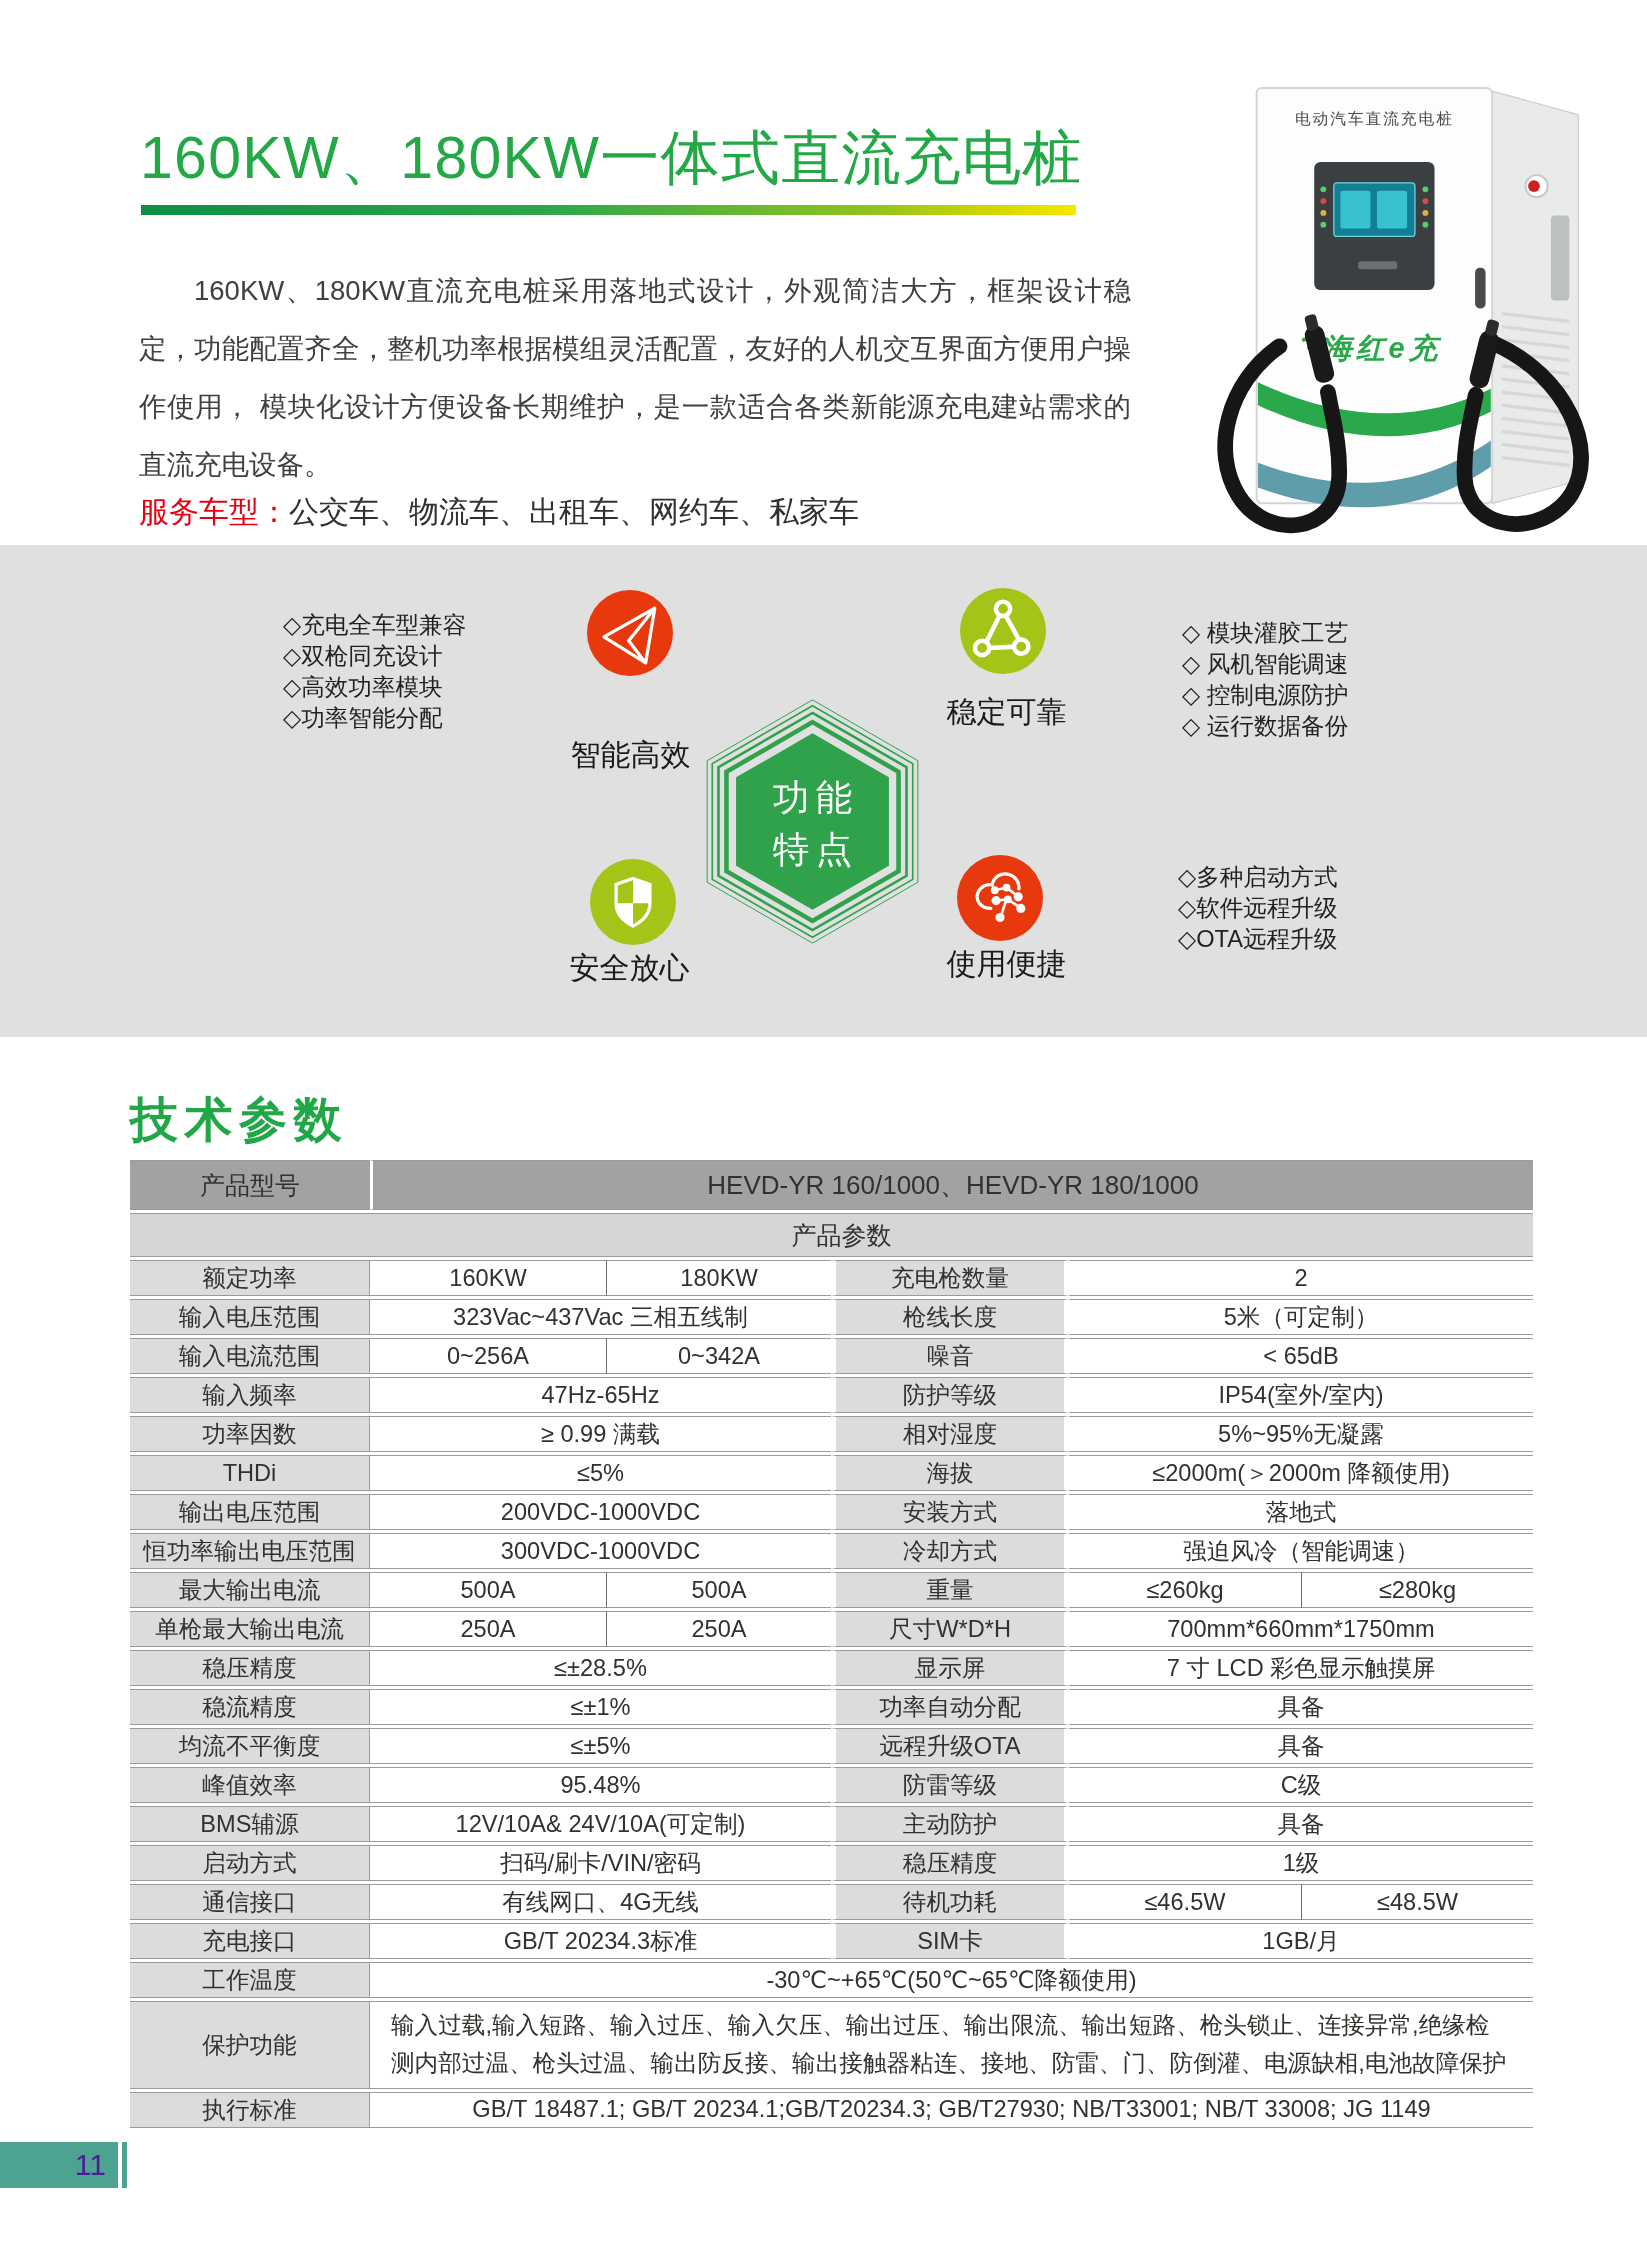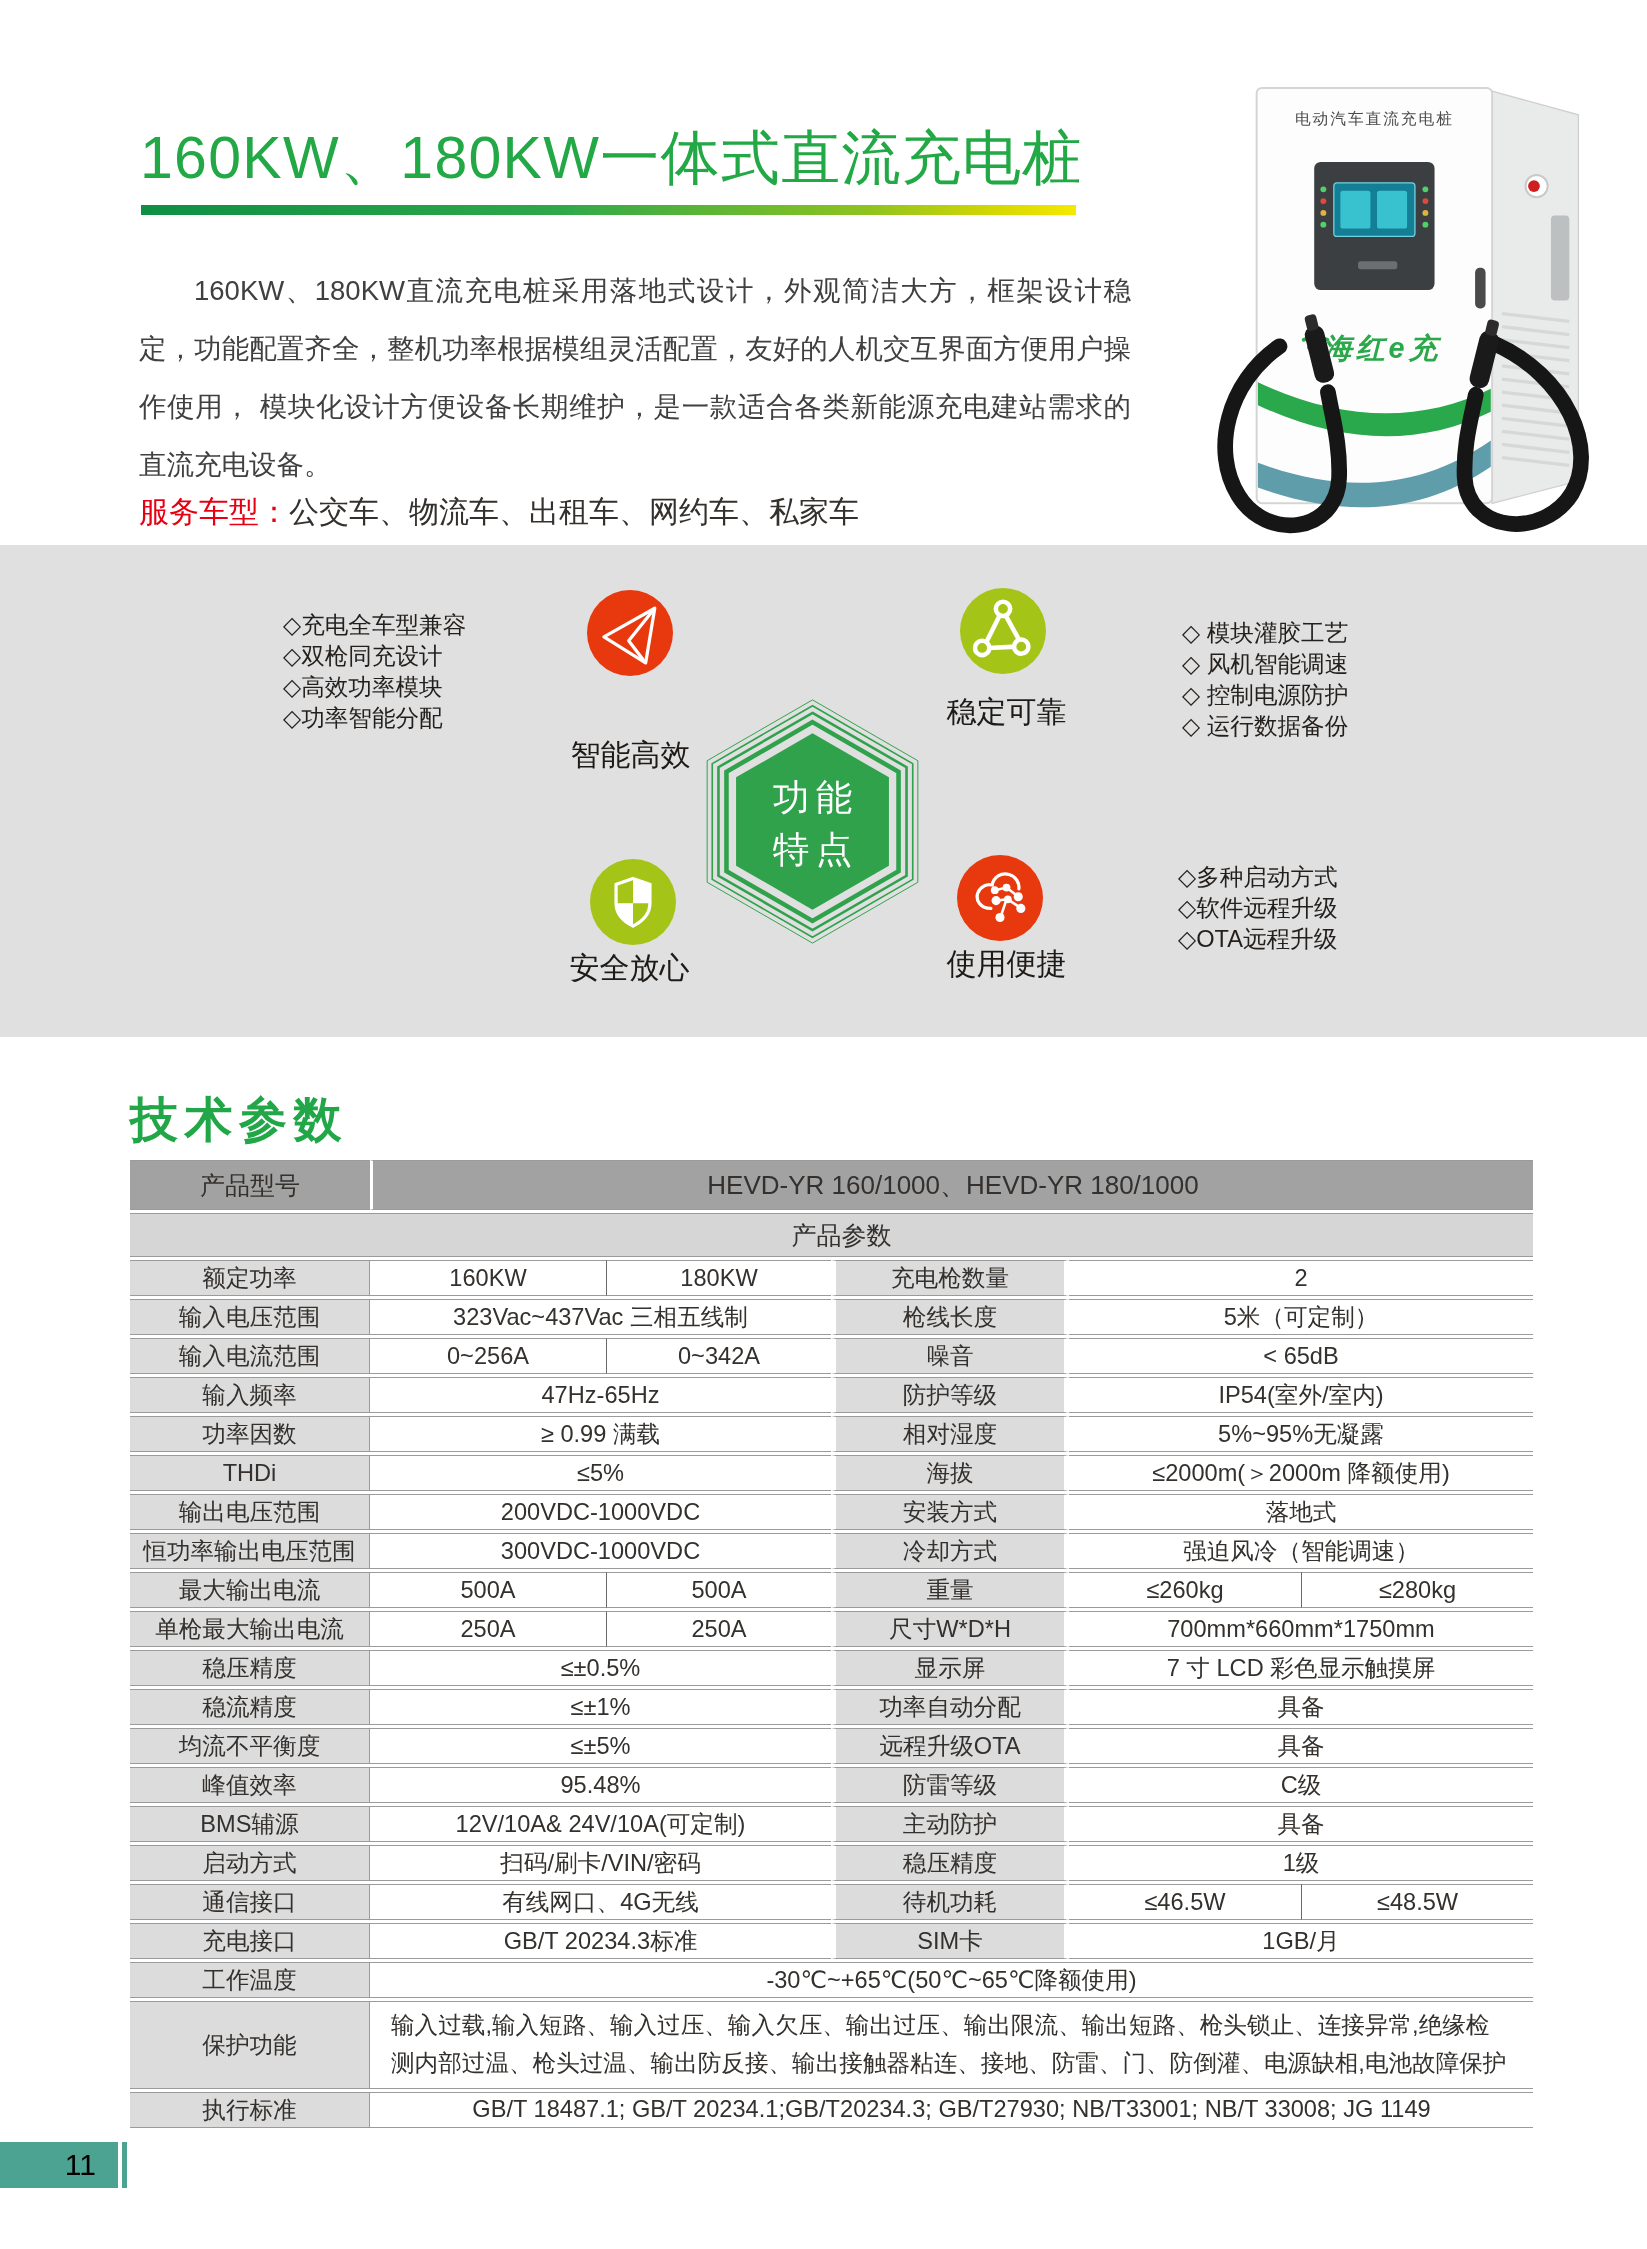--- a/index.html
+++ b/index.html
@@ -55,22 +55,22 @@
   td.hv{background:#a2a2a2;border-left:3.9px solid #ffffff;font-size:26px;}
   td.sec{background:#d6d6d6;font-size:25px;padding-left:24px;}
   td.l{background:#dcdcdc;border-right:1.3px solid #9b9b9b;}
   td.l2{background:#dcdcdc;border-left:5.2px solid #ffffff;border-right:5.2px solid #ffffff;}
   td.v{background:#ffffff;}
   td.dv{border-left:1.3px solid #6a6a6a;}
   td.pv{text-align:left;padding:5.2px 21px;line-height:1.6;}
 
   
   .page-badge{position:absolute;left:0;top:2142px;width:118px;height:46px;background:#4da392;
-              color:#000000;font-size:30px;display:flex;align-items:center;justify-content:flex-end;
-              padding-right:22px;box-sizing:border-box;}
+              color:#4c1d95;font-size:30px;display:flex;align-items:center;justify-content:flex-end;
+              padding-right:12px;box-sizing:border-box;}
   .page-badge-bar{position:absolute;left:122px;top:2142px;width:5.2px;height:46px;background:#4da392;}
 </style>
 </head>
 <body>
 
 <div class="page">
 
   <h1 class="title">160KW、180KW一体式直流充电桩</h1>
   <div class="grad-bar"></div>
   <p class="desc">160KW、180KW直流充电桩采用落地式设计，外观简洁大方，框架设计稳定，功能配置齐全，整机功率根据模组灵活配置，友好的人机交互界面方便用户操作使用， 模块化设计方便设备长期维护，是一款适合各类新能源充电建站需求的直流充电设备。</p>
@@ -310,21 +310,21 @@
         </tr>
         <tr class="r-std">
           <td class="l">单枪最大输出电流</td>
           <td class="v">250A</td>
           <td class="v dv">250A</td>
           <td class="l2">尺寸W*D*H</td>
           <td class="v" colspan="2">700mm*660mm*1750mm</td>
         </tr>
         <tr class="r-std">
           <td class="l">稳压精度</td>
-          <td class="v" colspan="2">≤±0.5%</td>
+          <td class="v" colspan="2">≤±28.5%</td>
           <td class="l2">显示屏</td>
           <td class="v" colspan="2">7 寸 LCD 彩色显示触摸屏</td>
         </tr>
         <tr class="r-std">
           <td class="l">稳流精度</td>
           <td class="v" colspan="2">≤±1%</td>
           <td class="l2">功率自动分配</td>
           <td class="v" colspan="2">具备</td>
         </tr>
         <tr class="r-std">

